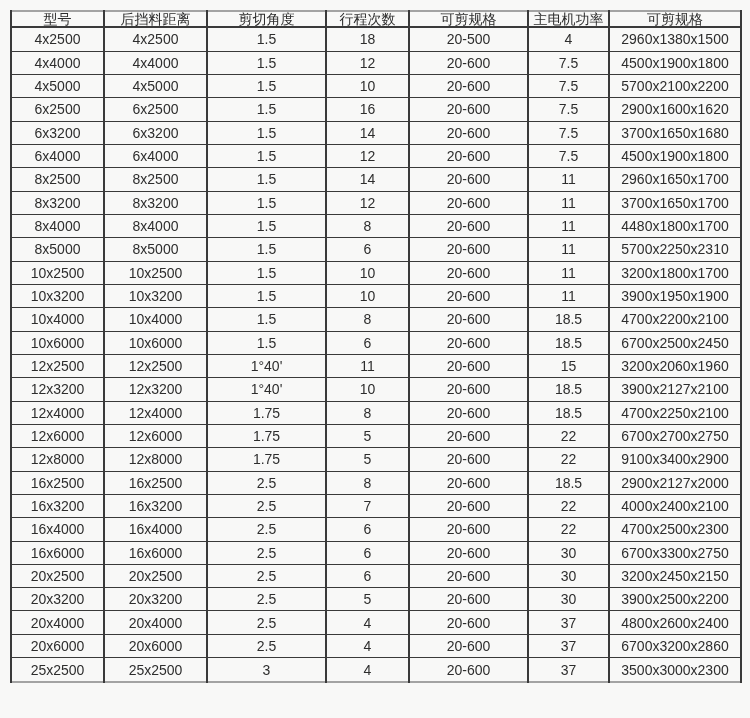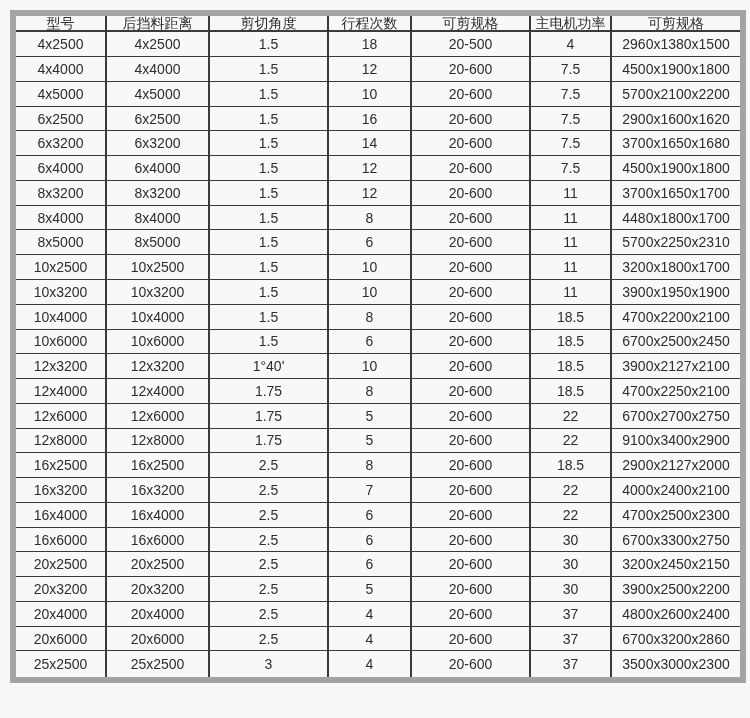--- a/index.html
+++ b/index.html
@@ -15,21 +15,21 @@
   }
   table.spec-table {
     position: absolute;
     left: 10px;
     top: 10px;
     width: 730px;
     height: 673px;
     border-collapse: collapse;
     table-layout: fixed;
     background: #f8f8f7;
-    border: 6px solid #a3a3a3;
+    border: 2px solid #a3a3a3;
   }
   table.spec-table th,
   table.spec-table td {
     border-left: 2px solid #3a3a3a;
     border-right: 2px solid #3a3a3a;
     border-top: 1px solid #3a3a3a;
     border-bottom: 1px solid #3a3a3a;
     text-align: center;
     vertical-align: middle;
     font-size: 14px;
@@ -117,20 +117,29 @@
       <tr>
         <td>6x4000</td>
         <td>6x4000</td>
         <td>1.5</td>
         <td>12</td>
         <td>20-600</td>
         <td>7.5</td>
         <td>4500x1900x1800</td>
       </tr>
       <tr>
+        <td>8x2500</td>
+        <td>8x2500</td>
+        <td>1.5</td>
+        <td>14</td>
+        <td>20-600</td>
+        <td>11</td>
+        <td>2960x1650x1700</td>
+      </tr>
+      <tr>
         <td>8x3200</td>
         <td>8x3200</td>
         <td>1.5</td>
         <td>12</td>
         <td>20-600</td>
         <td>11</td>
         <td>3700x1650x1700</td>
       </tr>
       <tr>
         <td>8x4000</td>
@@ -178,20 +187,29 @@
         <td>4700x2200x2100</td>
       </tr>
       <tr>
         <td>10x6000</td>
         <td>10x6000</td>
         <td>1.5</td>
         <td>6</td>
         <td>20-600</td>
         <td>18.5</td>
         <td>6700x2500x2450</td>
+      </tr>
+      <tr>
+        <td>12x2500</td>
+        <td>12x2500</td>
+        <td>1°40'</td>
+        <td>11</td>
+        <td>20-600</td>
+        <td>15</td>
+        <td>3200x2060x1960</td>
       </tr>
       <tr>
         <td>12x3200</td>
         <td>12x3200</td>
         <td>1°40'</td>
         <td>10</td>
         <td>20-600</td>
         <td>18.5</td>
         <td>3900x2127x2100</td>
       </tr>

